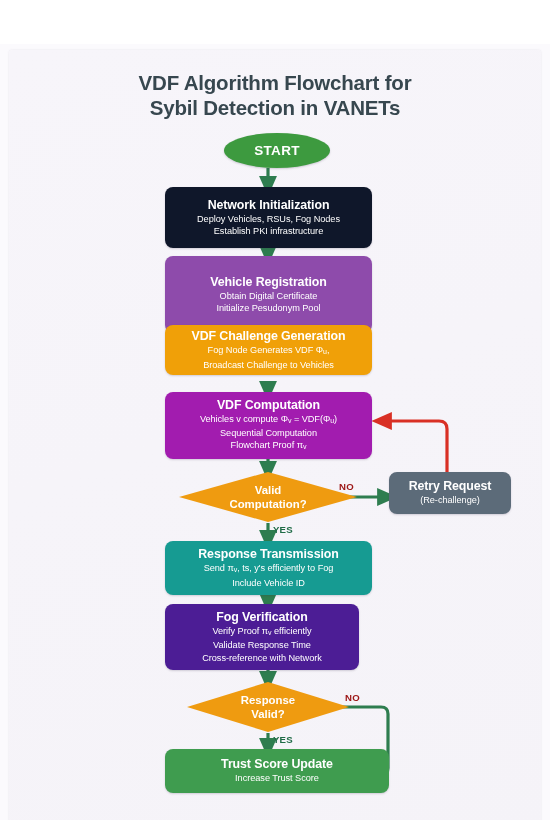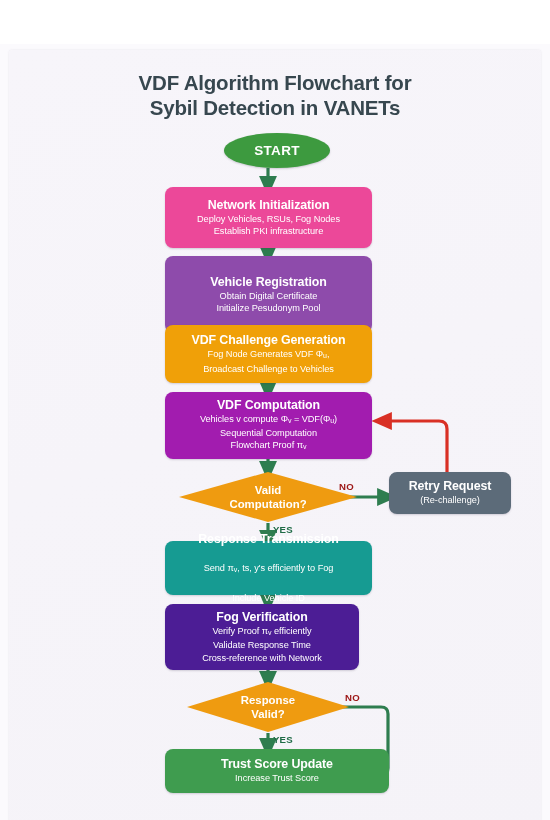--- a/index.html
+++ b/index.html
@@ -171,33 +171,33 @@
 
     <path d="M338,663 L381,663 Q388,663 388,670 L388,724 Q388,731 381,731 L375,731" fill="none" stroke="#2e7d4f" stroke-width="3.2" marker-end="url(#ah-green)"></path>
 
     <line x1="268" y1="689" x2="268" y2="705" stroke="#2e7d4f" stroke-width="3.2" marker-end="url(#ah-green)"></line>
   </svg>
 
   <div class="oval" style="left:224px; top:89px; width:106px; height:35px; background:#3d9a3f;">
     <span>START</span>
   </div>
 
-  <div class="node" style="left:165px; top:143px; width:207px; height:61px; background:#ec4899;">
+  <div class="node" style="left:165px; top:143px; width:207px; height:61px; background:#0f172a;">
     <div class="hd">Network Initialization</div>
     <div class="sub">Deploy Vehicles, RSUs, Fog Nodes</div>
     <div class="sub">Establish PKI infrastructure</div>
   </div>
 
   <div class="node" style="left:165px; top:212px; width:207px; height:77px; background:#8e4bab;">
     <div class="hd">Vehicle Registration</div>
     <div class="sub">Obtain Digital Certificate</div>
     <div class="sub">Initialize Pesudonym Pool</div>
   </div>
 
-  <div class="node" style="left:165px; top:281px; width:207px; height:58px; background:#f0a008;justify-content:center;">
+  <div class="node" style="left:165px; top:281px; width:207px; height:50px; background:#f0a008;justify-content:center;">
     <div class="hd">VDF Challenge Generation</div>
     <div class="sub"><span>Fog Node Generates VDF </span><span>Φ</span><sub>u</sub><span>,</span></div>
     <div class="sub">Broadcast Challenge to Vehicles</div>
   </div>
 
   <div class="node" style="left:165px; top:348px; width:207px; height:67px; background:#a21caf;">
     <div class="hd">VDF Computation</div>
     <div class="sub"><span>Vehicles v compute </span><span>Φ</span><sub>v</sub><span> = VDF(</span><span>Φ</span><sub>u</sub><span>)</span></div>
     <div class="sub">Sequential Computation</div>
     <div class="sub"><span>Flowchart Proof </span><span>π</span><sub>v</sub></div>
@@ -213,21 +213,21 @@
     </div>
   </div>
   <div class="edge-label lbl-no" style="left:339px; top:437px;">NO</div>
   <div class="edge-label lbl-yes" style="left:273px; top:480px;">YES</div>
 
   <div class="node" style="left:389px; top:428px; width:122px; height:42px; background:#5c6b79;">
     <div class="hd">Retry Request</div>
     <div class="sub">(Re-challenge)</div>
   </div>
 
-  <div class="node" style="left:165px; top:497px; width:207px; height:54px; background:#169b92;gap:15px;">
+  <div class="node" style="left:165px; top:497px; width:207px; height:54px; background:#169b92;">
     <div class="hd">Response Transmission</div>
     <div class="sub"><span>Send </span><span>π</span><sub>v</sub><span>, ts, y's efficiently to Fog</span></div>
     <div class="sub">Include Vehicle ID</div>
   </div>
 
   <div class="node" style="left:165px; top:560px; width:194px; height:66px; background:#4c1d95;">
     <div class="hd">Fog Verification</div>
     <div class="sub"><span>Verify Proof </span><span>π</span><sub>v</sub><span> efficiently</span></div>
     <div class="sub">Validate Response Time</div>
     <div class="sub">Cross-reference with Network</div>

